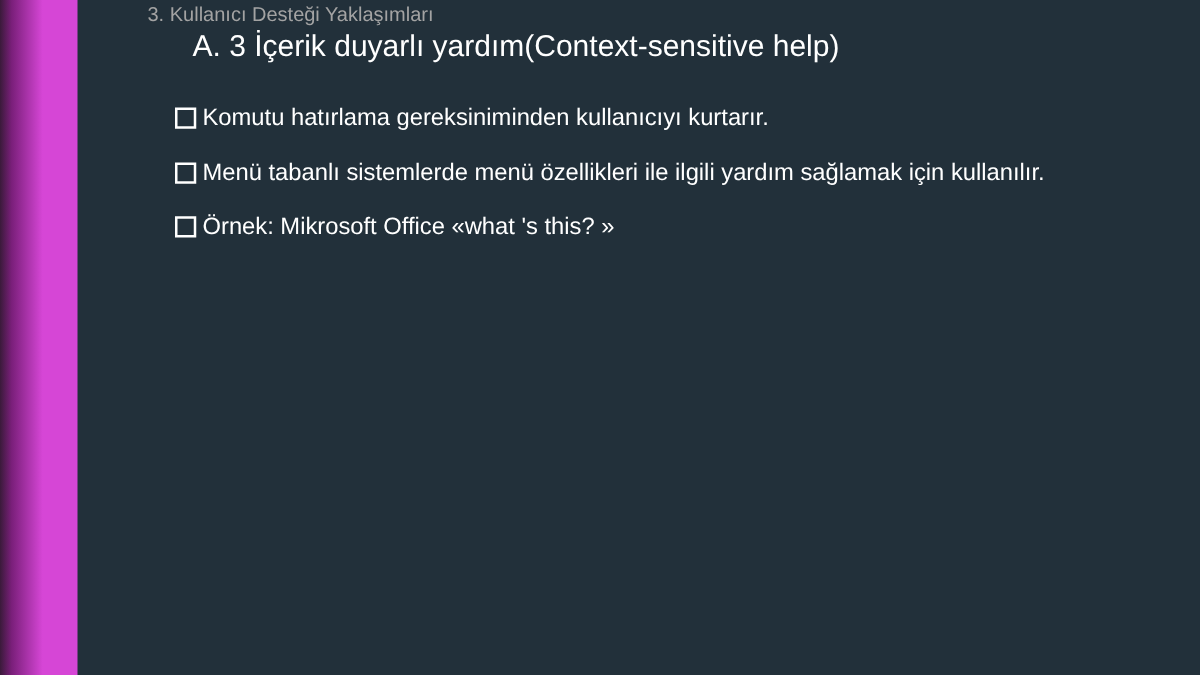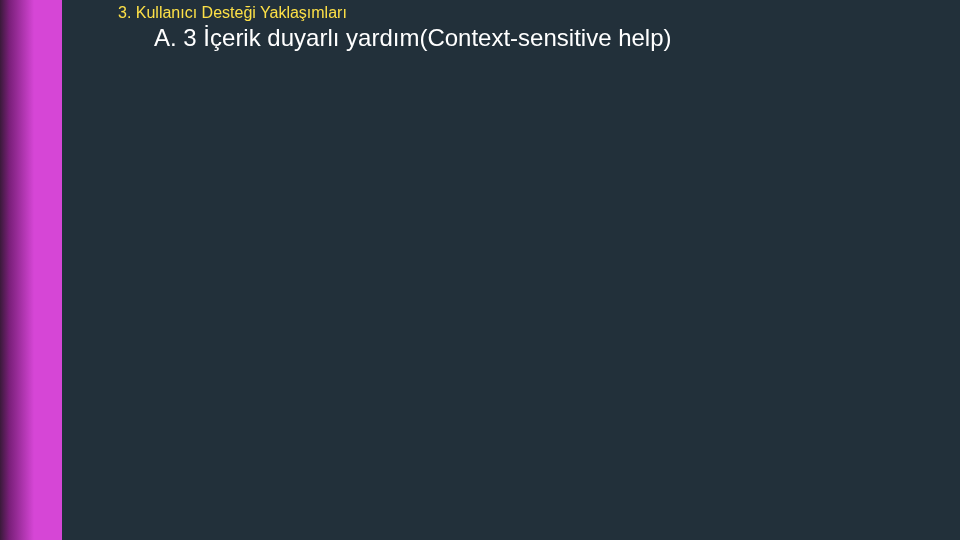--- a/index.html
+++ b/index.html
@@ -19,21 +19,21 @@
     background: linear-gradient(to right, #3a1a3a 0%, #7a1f7a 15%, #d646d6 55%, #d646d6 100%);
   }
   .content {
     position: absolute;
     left: 118px;
     top: 4px;
     right: 40px;
   }
   .breadcrumb {
     font-size: 16px;
-    color: #fde047;
+    color: #a3a3a3;
     font-weight: 400;
     margin-bottom: 2px;
   }
   .title {
     font-size: 24px;
     color: #ffffff;
     font-weight: 400;
     margin-bottom: 30px;
     margin-left: 36px;
   }
@@ -61,13 +61,18 @@
   }
 </style>
 </head>
 <body>
 
 <div class="accent-bar"></div>
 
 <div class="content">
   <div class="breadcrumb">3. Kullanıcı Desteği Yaklaşımları</div>
   <div class="title">A. 3 İçerik duyarlı yardım(Context-sensitive help)</div>
+  <div class="bullets">
+    <div class="bullet">Komutu hatırlama gereksiniminden kullanıcıyı kurtarır.</div>
+    <div class="bullet">Menü tabanlı sistemlerde menü özellikleri ile ilgili yardım sağlamak için kullanılır.</div>
+    <div class="bullet">Örnek: Mikrosoft Office «what 's this? »</div>
+  </div>
 </div>
 
 </body></html>

